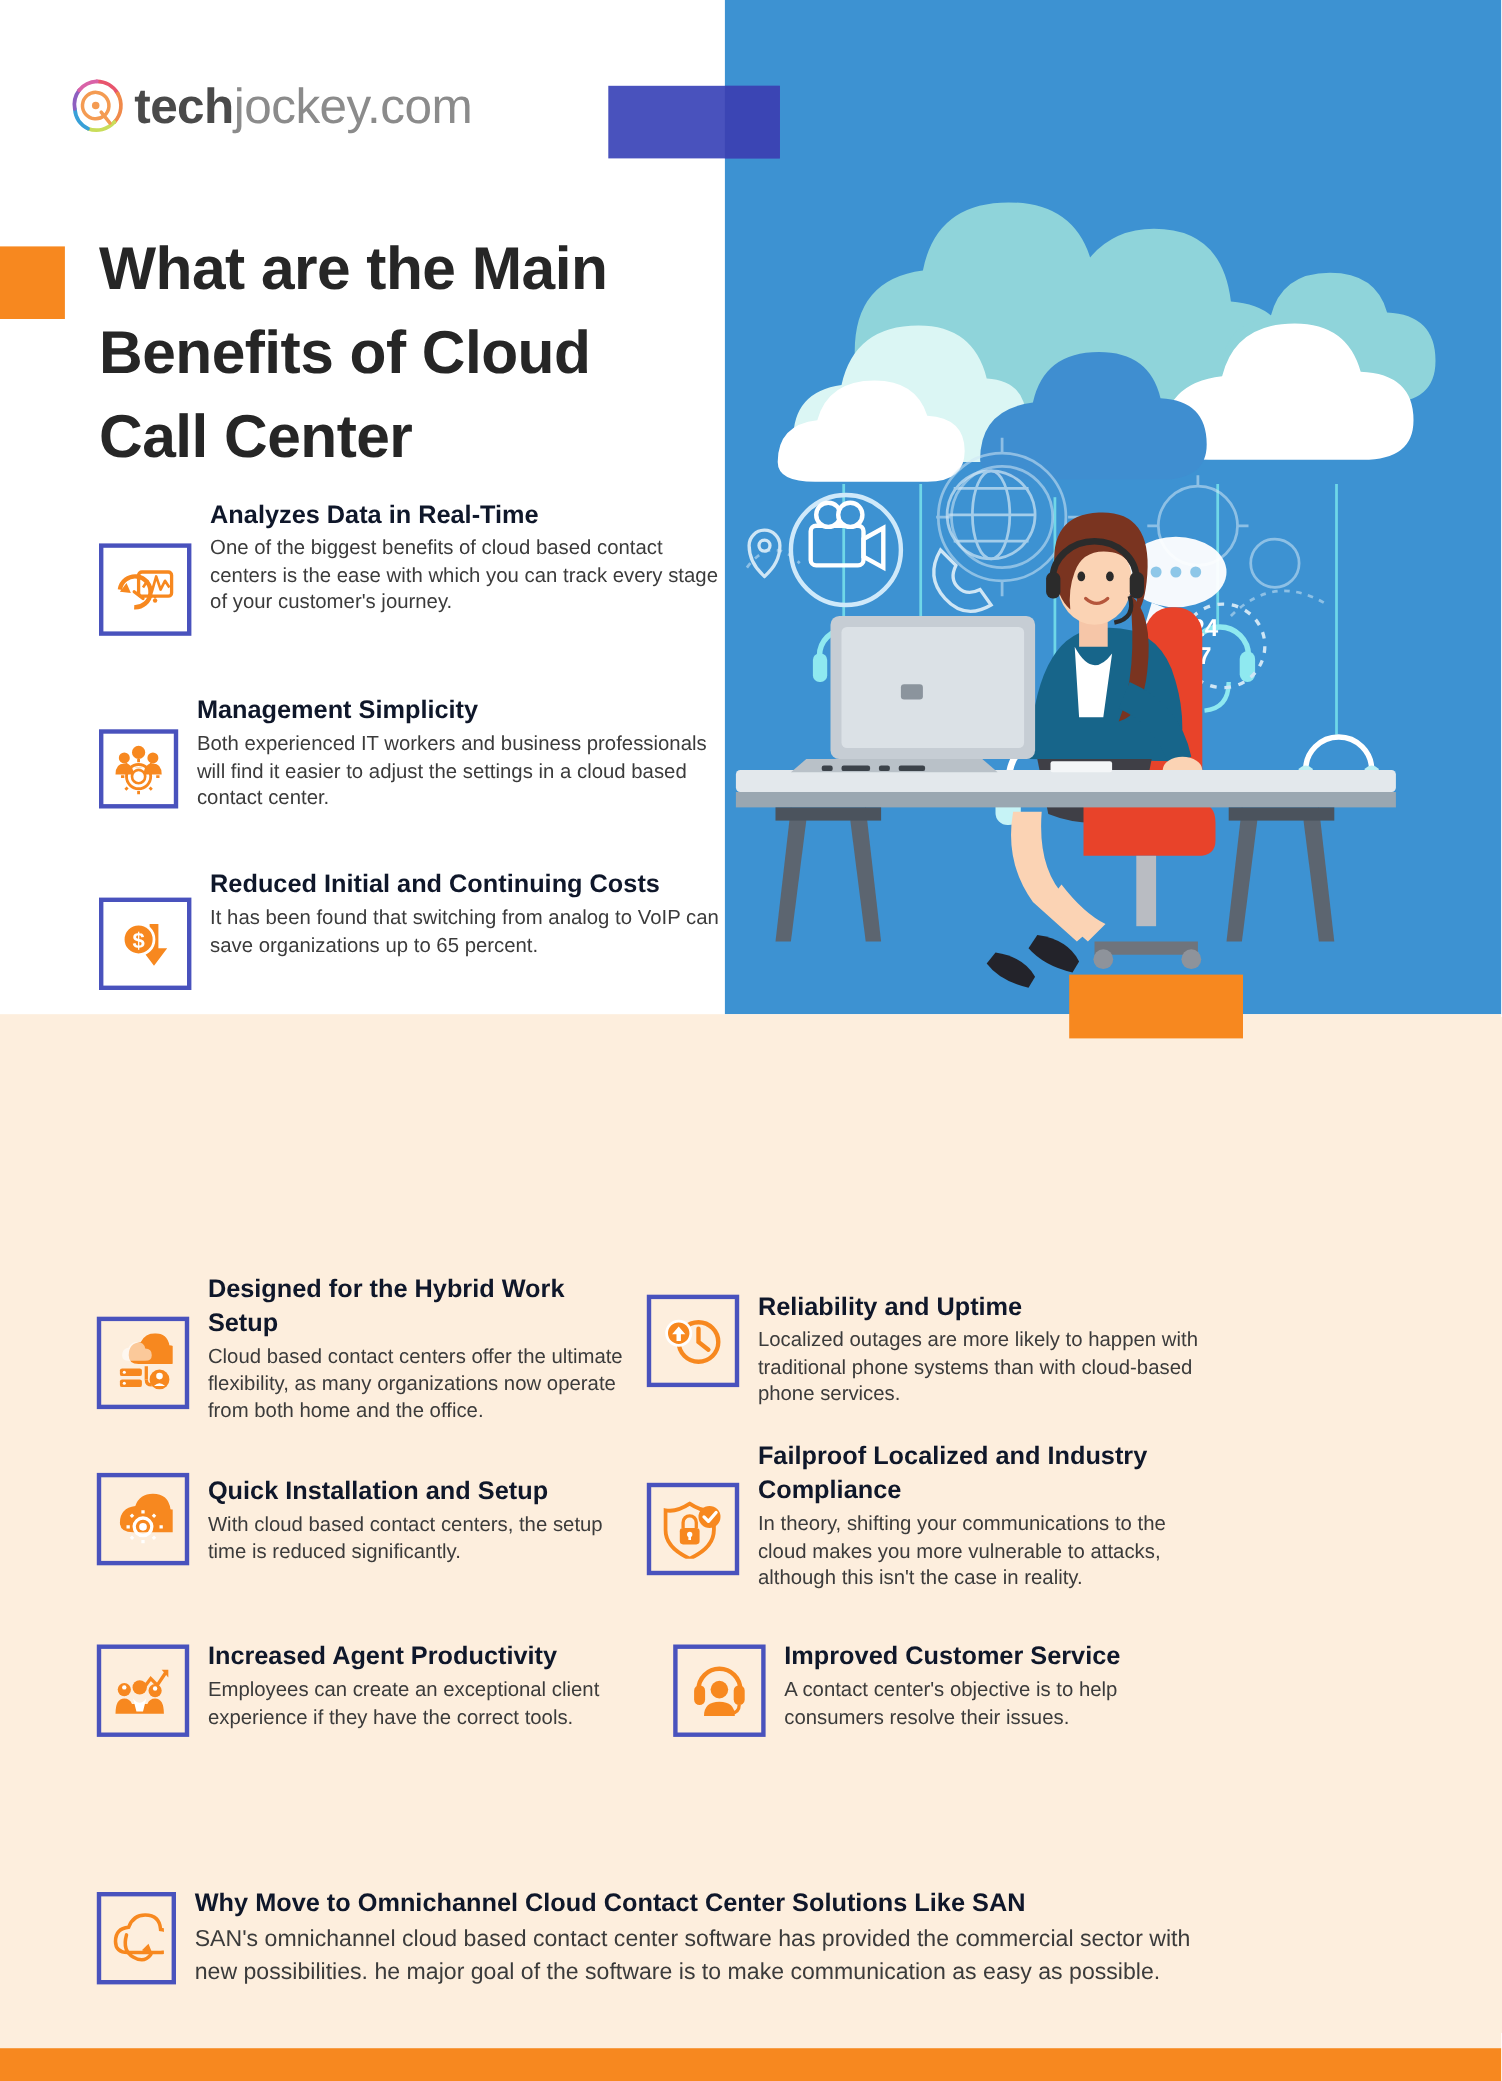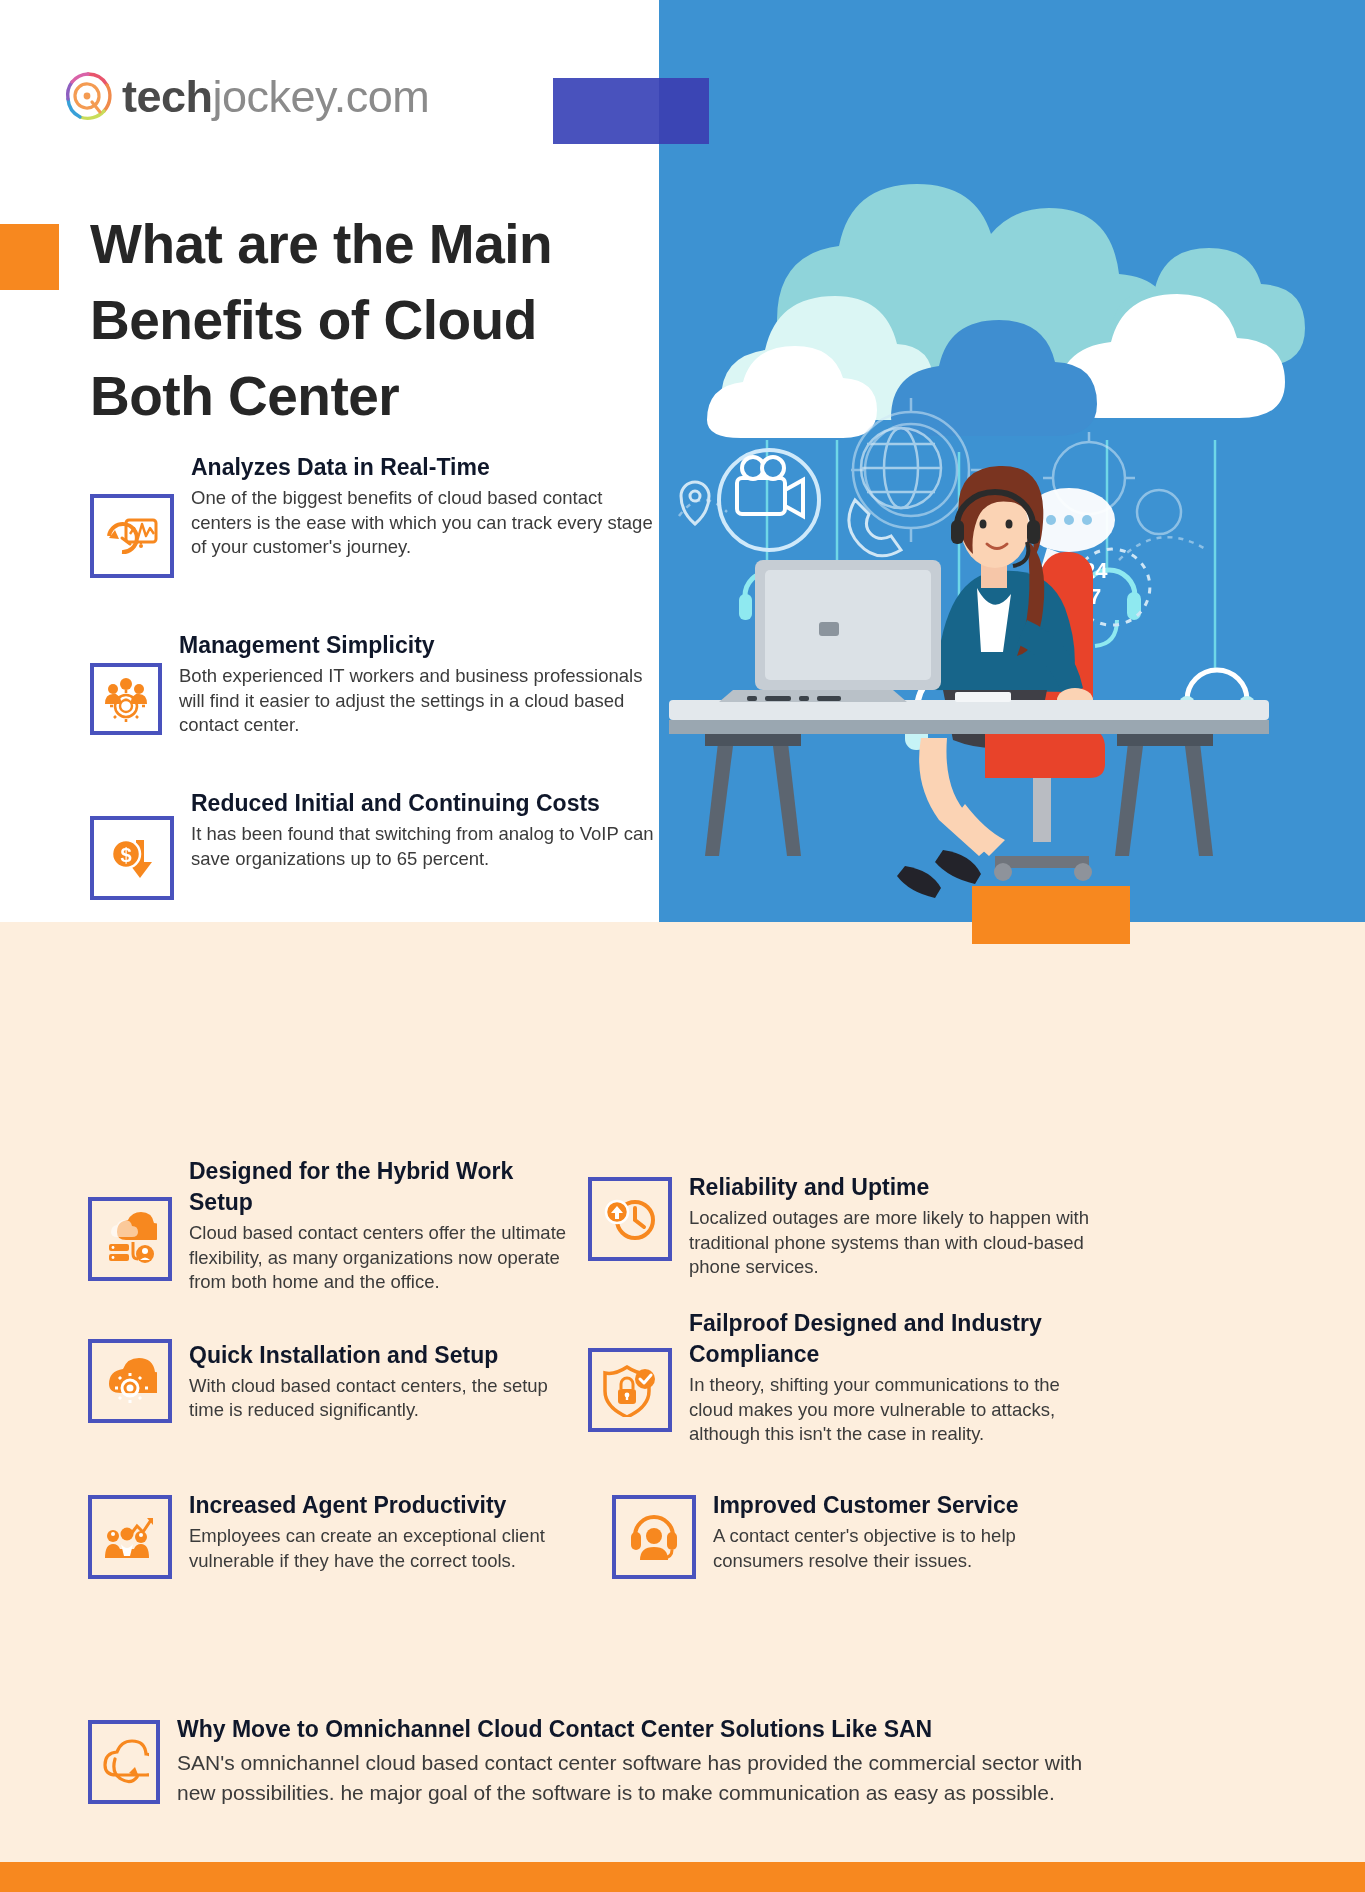--- a/index.html
+++ b/index.html
@@ -386,21 +386,21 @@
         <path d="M10 12 a22 22 0 0 1 16 -8" fill="none" stroke="#d962a8" stroke-width="3.4" stroke-linecap="round"></path>
         <path d="M26 14 a12 12 0 1 1 -2 24 a12 12 0 0 1 2 -24z" fill="none" stroke="#f49b52" stroke-width="3.2"></path>
         <path d="M30 32 l8 10" fill="none" stroke="#f49b52" stroke-width="3.2" stroke-linecap="round"></path>
         <circle cx="25" cy="26" r="3.4" fill="#f49b52"></circle>
       </svg>
       <div class="logo-text">
         <span class="lt-bold">tech</span><span class="lt-light">jockey.com</span>
       </div>
     </div>
 
-    <h1 class="headline">What are the Main Benefits of Cloud Both Center</h1>
+    <h1 class="headline">What are the Main Benefits of Cloud Call Center</h1>
 
     <div class="benefit" id="benefit-1">
       <div class="icon-box sz-big">
         <svg width="56" height="56" viewBox="0 0 56 56">
           <rect x="22" y="12" width="30" height="22" rx="3" fill="none" stroke="#f7881f" stroke-width="3"></rect>
           <path d="M26 26 l4-6 l4 10 l4-14 l4 12 l4-8 l4 6" fill="none" stroke="#f7881f" stroke-width="2.4" stroke-linejoin="round"></path>
           <circle cx="37" cy="38" r="2" fill="#f7881f"></circle>
           <path d="M37 34 v2" stroke="#f7881f" stroke-width="2"></path>
           <path d="M18 44 a14 14 0 1 0 -13 -16" fill="none" stroke="#f7881f" stroke-width="4"></path>
           <path d="M11 22 l-6 8 l10 1z" fill="#f7881f"></path>
@@ -499,21 +499,21 @@
         <circle cx="24" cy="24" r="6.5" fill="#f7881f"></circle>
         <circle cx="38" cy="27" r="6" fill="#f7881f"></circle>
         <path d="M2 48 q0-14 8-14 q5 0 7 5 h14 q2-5 7-5 q8 0 8 14z" fill="#f7881f"></path>
         <path d="M18 34 q6 8 12 0 l-3 12 h-6z" fill="#ffffff"></path>
         <circle cx="10" cy="24" r="2" fill="#ffffff"></circle>
         <circle cx="38" cy="25" r="2" fill="#ffffff"></circle>
       </svg>
     </div>
     <div class="b-body">
       <div class="b-title">Increased Agent Productivity</div>
-      <div class="b-desc">Employees can create an exceptional client vulnerable if they have the correct tools.</div>
+      <div class="b-desc">Employees can create an exceptional client experience if they have the correct tools.</div>
     </div>
   </div>
 
   <div class="bbenefit" id="bb-uptime">
     <div class="icon-box sz-big">
       <svg width="54" height="54" viewBox="0 0 54 54">
         <circle cx="32" cy="28" r="18" fill="none" stroke="#f7881f" stroke-width="4"></circle>
         <path d="M32 16 v12 l9 7" fill="none" stroke="#f7881f" stroke-width="4" stroke-linecap="round"></path>
         <circle cx="14" cy="20" r="11" fill="#f7881f" stroke="#ffffff" stroke-width="2.5"></circle>
         <path d="M14 14 l6 7 h-4 v6 h-4 v-6 h-4z" fill="#ffffff"></path>
@@ -531,21 +531,21 @@
         <path d="M24 4 q12 8 22 6 v18 q0 16-22 26 Q2 44 2 28 V10 q10 2 22-6z" fill="none" stroke="#f7881f" stroke-width="3.5"></path>
         <rect x="15" y="26" width="18" height="15" rx="3" fill="#f7881f"></rect>
         <path d="M18 26 v-5 a6 6 0 0 1 12 0 v5" fill="none" stroke="#f7881f" stroke-width="3"></path>
         <circle cx="24" cy="32" r="2.4" fill="#ffffff"></circle>
         <path d="M24 33 v4" stroke="#ffffff" stroke-width="2.4"></path>
         <circle cx="42" cy="16" r="10" fill="#f7881f"></circle>
         <path d="M37 16 l4 4 l7-8" fill="none" stroke="#ffffff" stroke-width="3" stroke-linecap="round" stroke-linejoin="round"></path>
       </svg>
     </div>
     <div class="b-body">
-      <div class="b-title">Failproof Designed and Industry Compliance</div>
+      <div class="b-title">Failproof Localized and Industry Compliance</div>
       <div class="b-desc">In theory, shifting your communications to the cloud makes you more vulnerable to attacks, although this isn't the case in reality.</div>
     </div>
   </div>
 
   <div class="bbenefit" id="bb-customer">
     <div class="icon-box sz-big">
       <svg width="54" height="54" viewBox="0 0 54 54">
         <path d="M8 26 a19 19 0 0 1 38 0" fill="none" stroke="#f7881f" stroke-width="4"></path>
         <rect x="4" y="22" width="10" height="18" rx="5" fill="#f7881f"></rect>
         <rect x="40" y="22" width="10" height="18" rx="5" fill="#f7881f"></rect>

